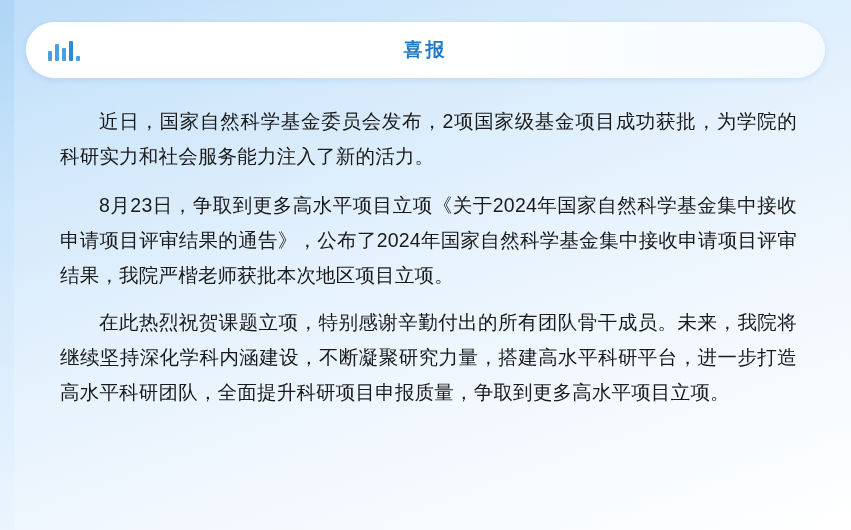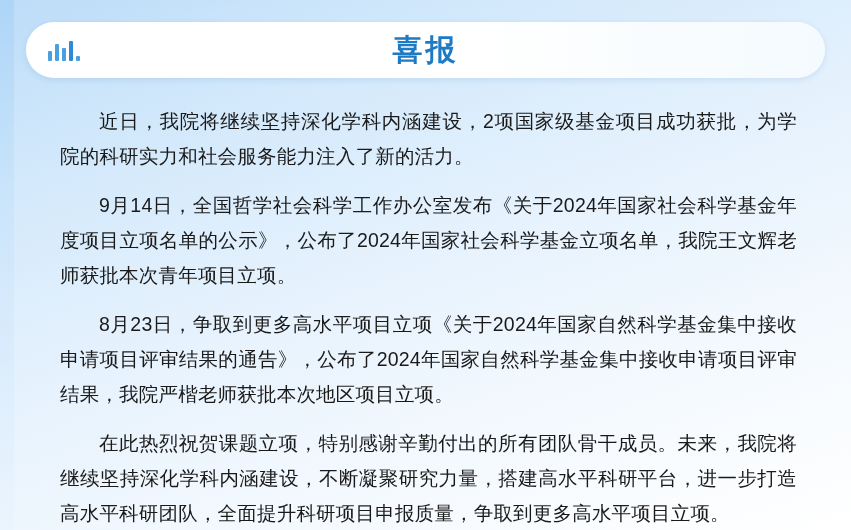--- a/index.html
+++ b/index.html
@@ -60,21 +60,21 @@
     background: #4a9fe0;
     border-radius: 1px;
   }
   .title-logo i:nth-child(1) { height: 10px; }
   .title-logo i:nth-child(2) { height: 17px; }
   .title-logo i:nth-child(3) { height: 13px; }
   .title-logo i:nth-child(4) { height: 20px; background:#2f8ad6; }
   .title-logo i:nth-child(5) { height: 5px; }
 
   .title-text {
-    font-size: 30px;
+    font-size: 19px;
     font-weight: bold;
     color: #1f7ac4;
     letter-spacing: 3px;
     font-family: "Liberation Sans", "DejaVu Sans", sans-serif;
   }
 
   .content {
     margin-top: 26px;
     padding: 0 28px 0 34px;
   }
@@ -82,40 +82,39 @@
   .para {
     font-size: 19.5px;
     line-height: 35px;
     color: #1a1a1a;
     text-indent: 2em;
     margin: 0 0 14px 0;
     text-align: justify;
     font-family: "Liberation Sans", "DejaVu Sans", sans-serif;
     letter-spacing: .2px;
   }
-  .para:last-child { margin-bottom: 0; }
+  .para:last-child { margin-bottom: 0; font-family: Liberation Mono, monospace; }
 </style>
 </head>
 <body>
 
 <div class="page">
 
   <div class="edge-stripe"></div>
 
   <div class="title-bar">
     <span class="title-logo">
       <i></i>
         <i></i>
         <i></i>
         <i></i>
         <i></i>
     </span>
     <span class="title-text">喜报</span>
   </div>
 
   <div class="content">
-    <p class="para">近日，我院将继续坚持深化学科内涵建设，2项国家级基金项目成功获批，为学院的科研实力和社会服务能力注入了新的活力。</p>
-    <p class="para">9月14日，全国哲学社会科学工作办公室发布《关于2024年国家社会科学基金年度项目立项名单的公示》，公布了2024年国家社会科学基金立项名单，我院王文辉老师获批本次青年项目立项。</p>
+    <p class="para">近日，国家自然科学基金委员会发布，2项国家级基金项目成功获批，为学院的科研实力和社会服务能力注入了新的活力。</p>
     <p class="para">8月23日，争取到更多高水平项目立项《关于2024年国家自然科学基金集中接收申请项目评审结果的通告》，公布了2024年国家自然科学基金集中接收申请项目评审结果，我院严楷老师获批本次地区项目立项。</p>
     <p class="para">在此热烈祝贺课题立项，特别感谢辛勤付出的所有团队骨干成员。未来，我院将继续坚持深化学科内涵建设，不断凝聚研究力量，搭建高水平科研平台，进一步打造高水平科研团队，全面提升科研项目申报质量，争取到更多高水平项目立项。</p>
   </div>
 
 </div>
 
 </body></html>

